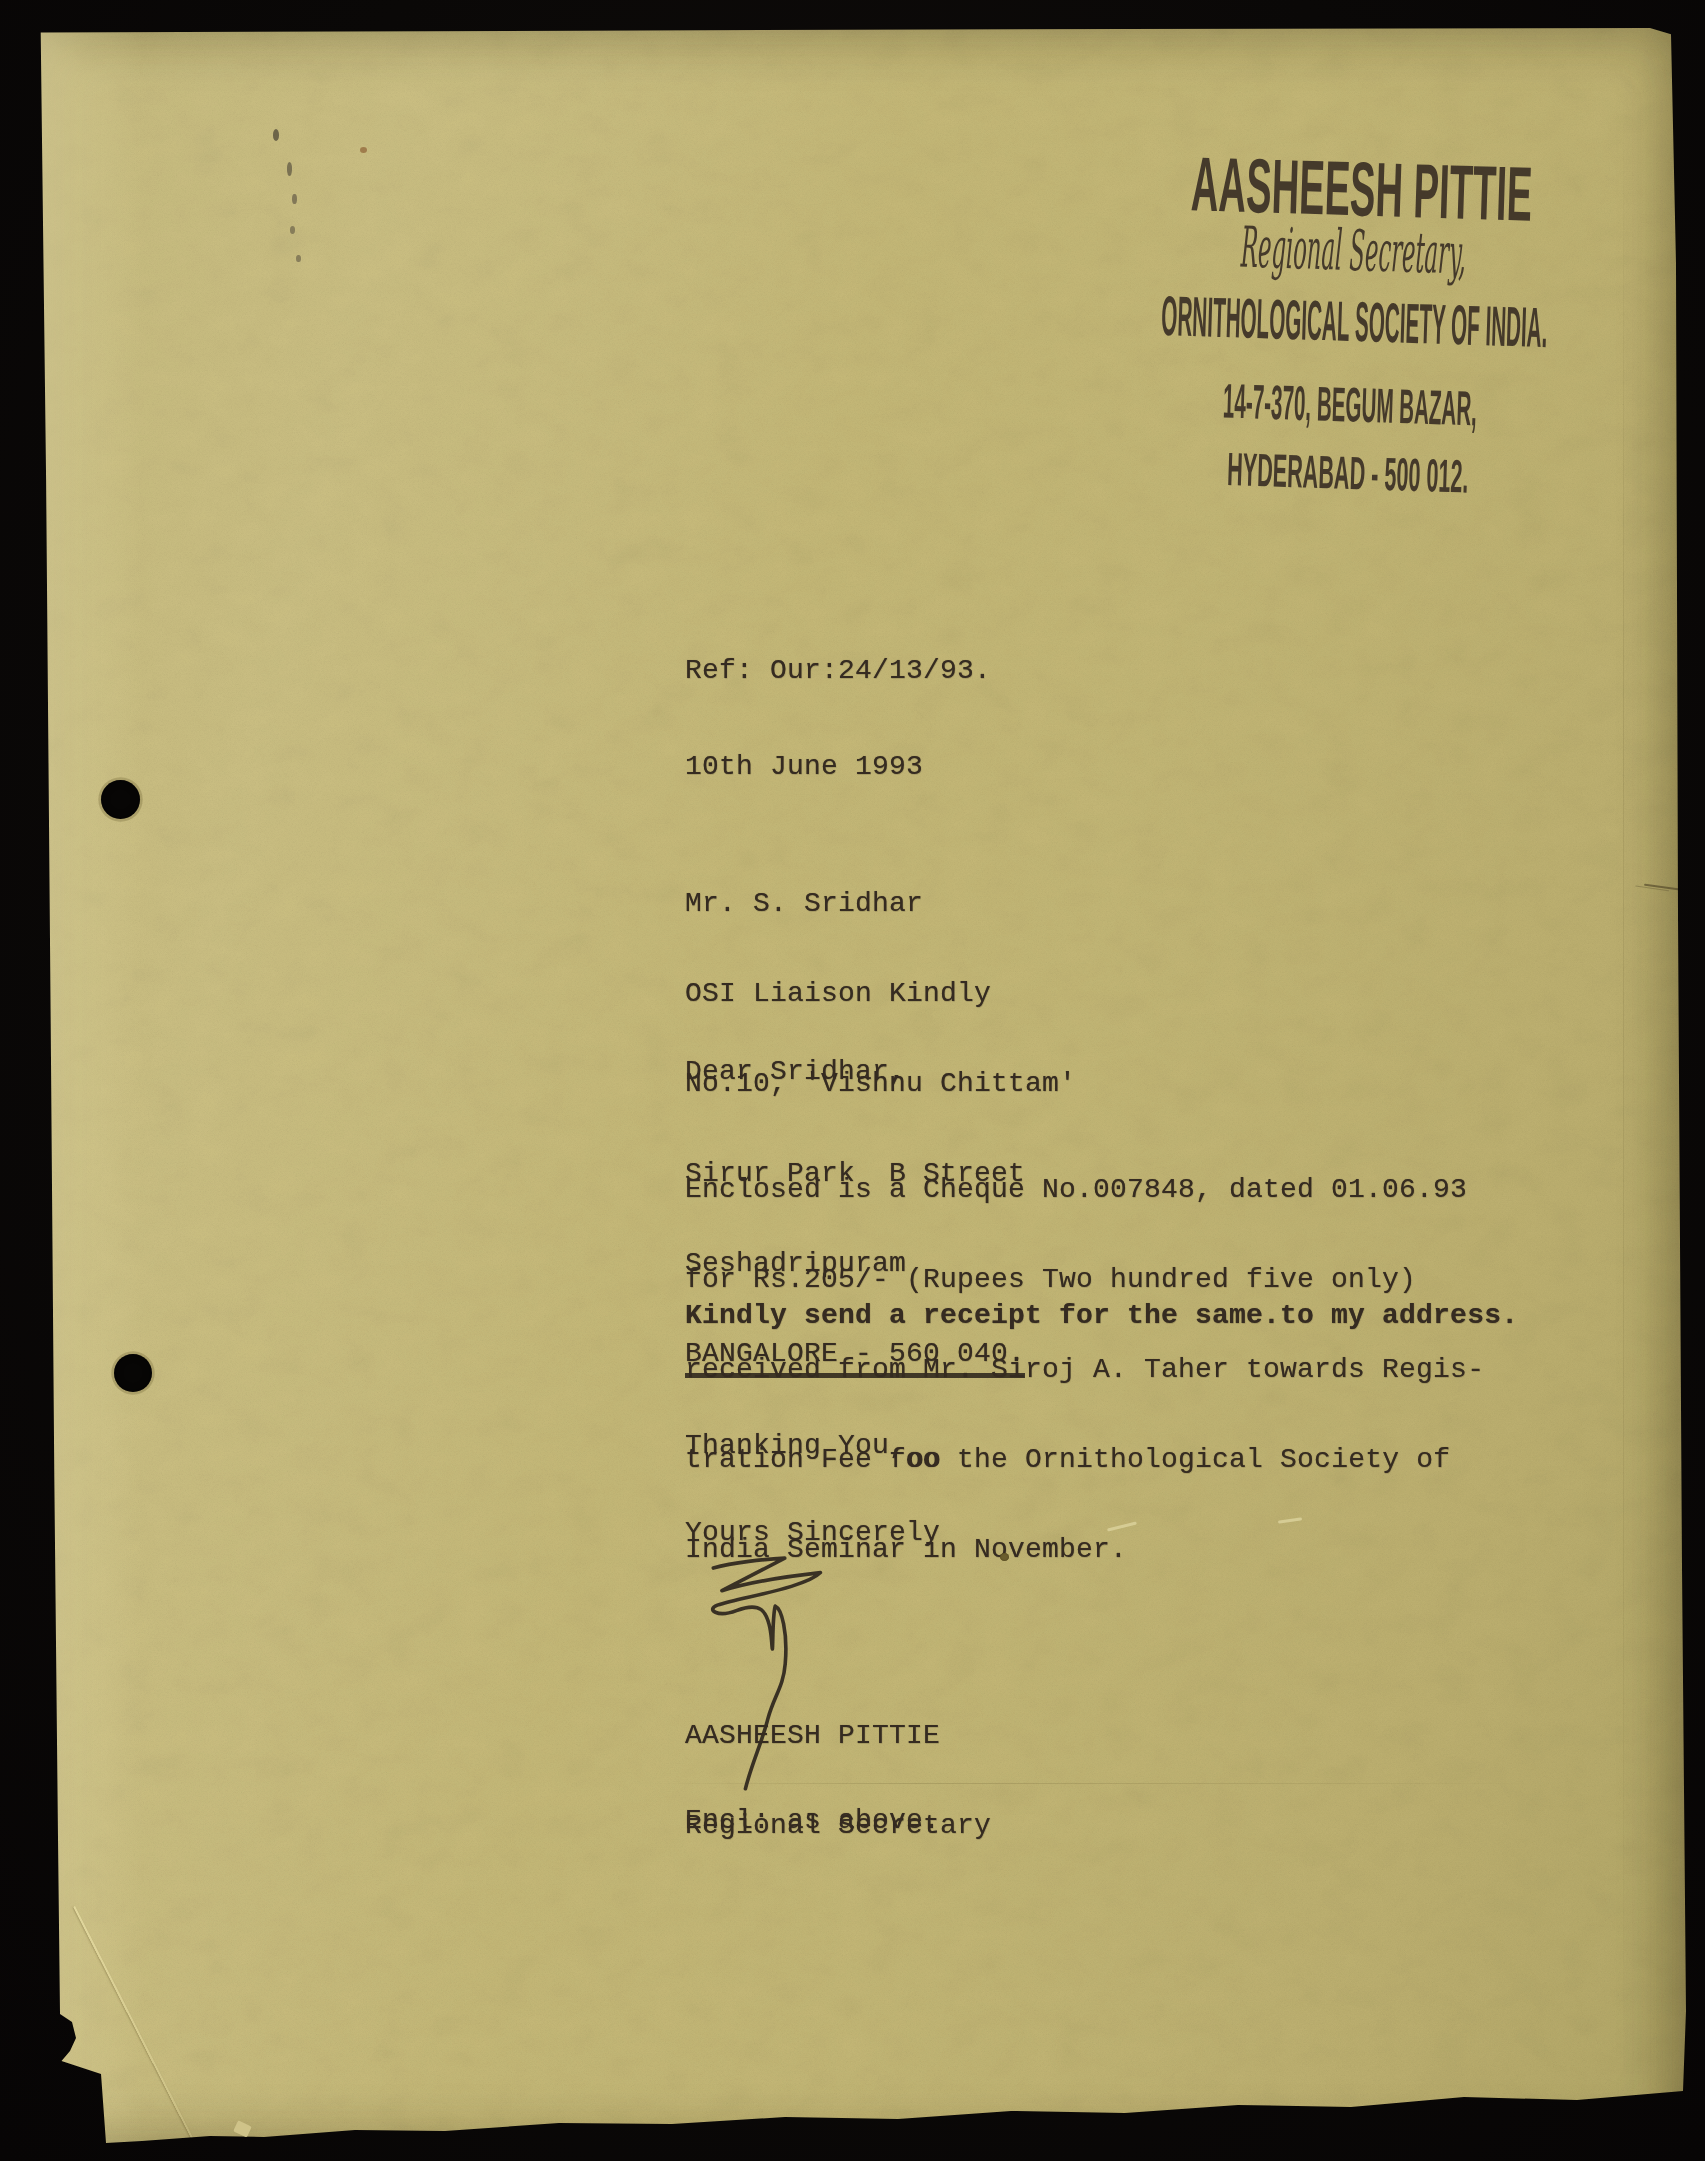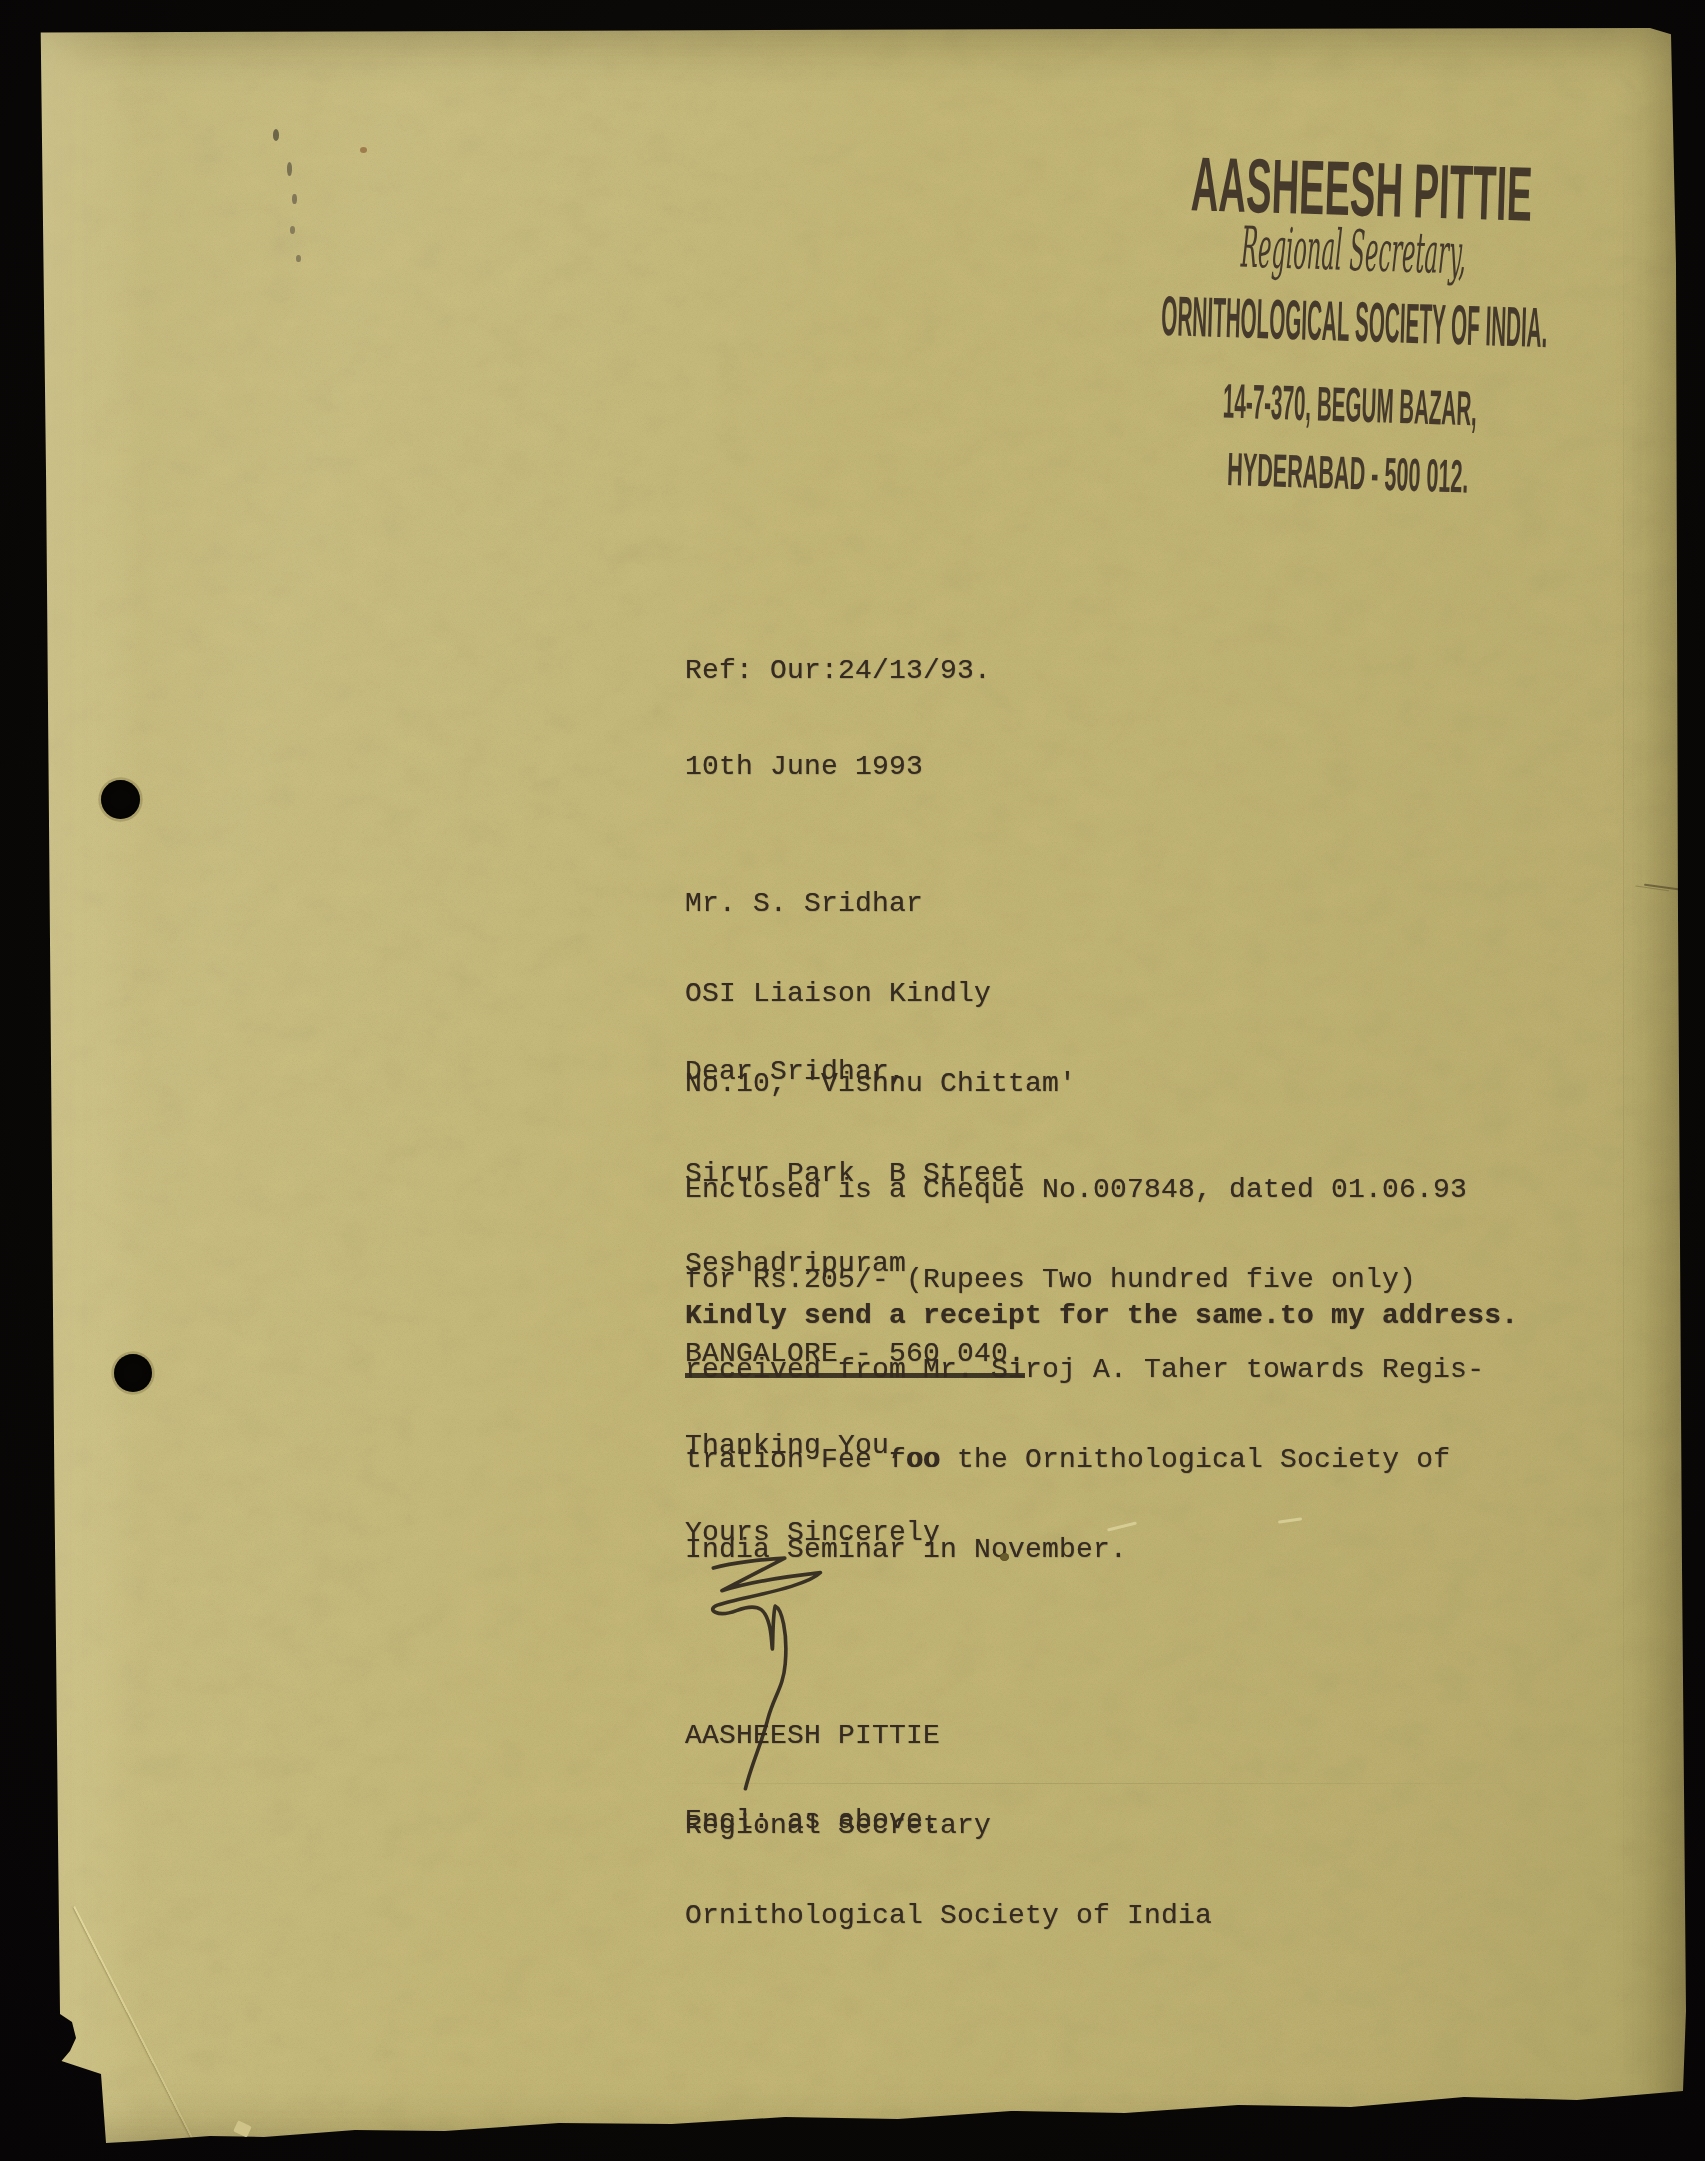--- a/index.html
+++ b/index.html
@@ -121,21 +121,20 @@
         C 186 144 210 152 216 230
         C 220 288 216 180 224 152
         C 238 158 252 210 246 280
         C 242 330 222 350 208 400
         C 196 450 172 500 158 556"></path>
     </svg>
 
     <div class="tw" style="left:647px;top:1633px;">
       <div>AASHEESH PITTIE</div>
       <div>Regional Secretary</div>
-      <div>Ornithological Society of India</div>
     </div>
 
     <div class="tw" style="left:647px;top:1778px;">Encl: as above.</div>
 
     <div class="hole" style="left:63px;top:752px;width:39px;height:39px;"></div>
     <div class="hole" style="left:76px;top:1326px;width:38px;height:38px;"></div>
 
     <div class="speck" style="left:235px;top:101px;width:6.3px;height:11.8px;background:#474032;opacity:.7;"></div>
     <div class="speck" style="left:249px;top:134px;width:5.4px;height:13.6px;background:#4a4236;opacity:.6;"></div>
     <div class="speck" style="left:254px;top:166px;width:4.5px;height:10px;background:#4a4236;opacity:.55;"></div>

